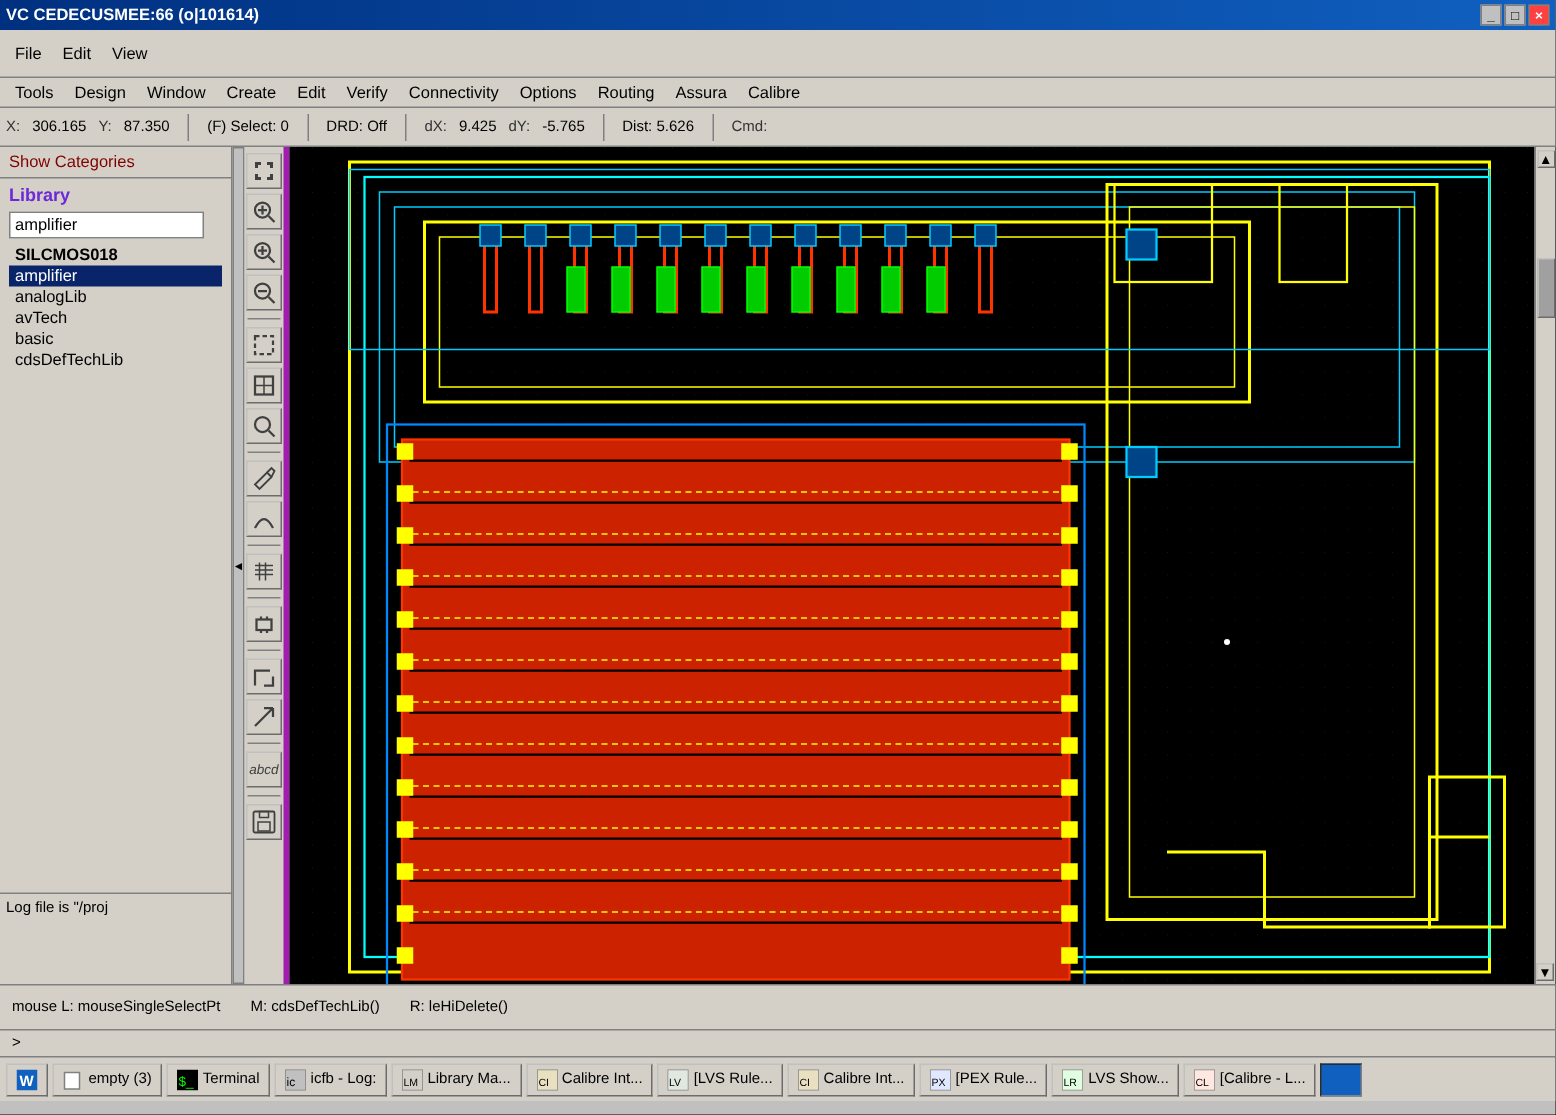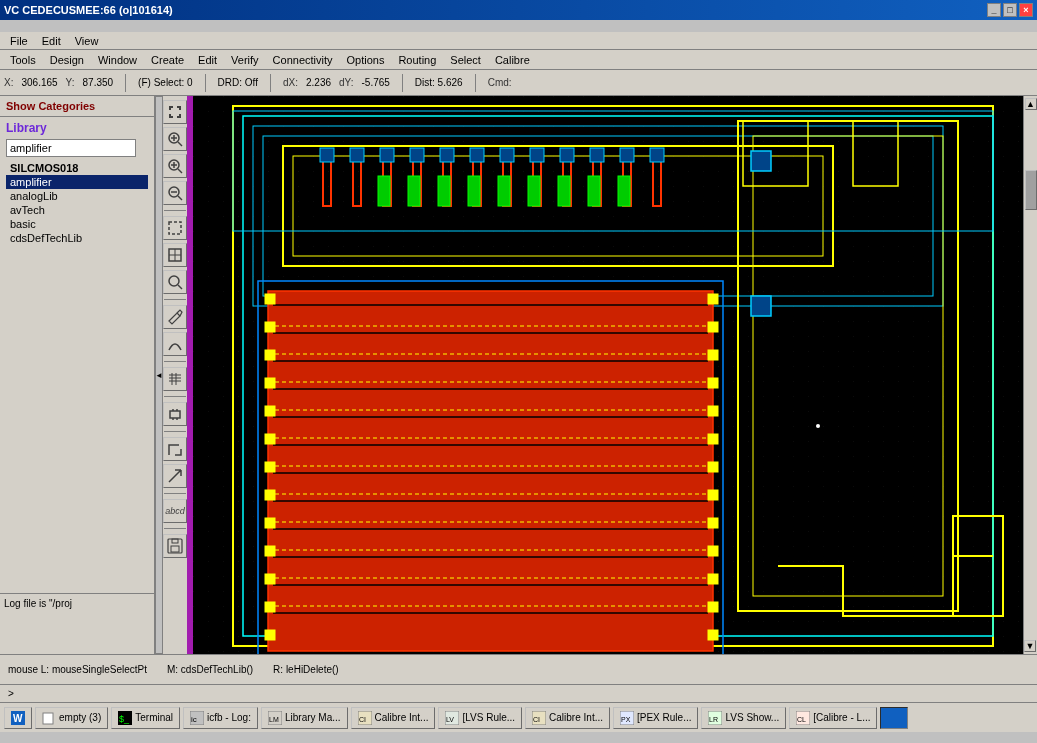--- a/index.html
+++ b/index.html
@@ -75,21 +75,21 @@
       background: #d4d0c8;
       border-right: 1px solid #808080;
       display: flex;
       flex-direction: column;
       overflow: hidden;
     }
     #show-categories {
       background: #d4d0c8;
       padding: 4px 6px;
       font-size: 11px;
-      font-weight: bold;
+      font-weight: normal;
       color: #800000;
       border-bottom: 1px solid #808080;
       cursor: pointer;
     }
     #library-section {
       padding: 4px 6px;
     }
     #library-title {
       font-weight: bold;
       color: #6d28d9;
@@ -109,21 +109,21 @@
       font-size: 11px;
       cursor: pointer;
     }
     .lib-item.selected { background: #0a246a; color: white; }
     .lib-item.bold { font-weight: bold; }
 
     
     #side-toolbar {
       width: 30px;
       background: #d4d0c8;
-      border-right: 6px solid #a21caf;
+      border-right: 4px solid #a21caf;
       display: flex;
       flex-direction: column;
       align-items: center;
       padding: 4px 2px;
       gap: 3px;
       overflow: hidden;
     }
     .side-tool-btn {
       width: 24px; height: 24px;
       background: #d4d0c8;
@@ -223,52 +223,52 @@
 
 <div id="title-bar">
   <span>VC CEDECUSMEE:66 (o|101614)</span>
   <div id="title-bar-controls">
     <div class="title-btn">_</div>
     <div class="title-btn">□</div>
     <div class="title-btn" style="background:#ff4040; color:white;">×</div>
   </div>
 </div>
 
-<div id="menu-bar" style="height:18px;margin-top:12px;">
+<div id="menu-bar" style="height:32px;">
   <span class="menu-item">File</span>
   <span class="menu-item">Edit</span>
   <span class="menu-item">View</span>
 </div>
 
 <div id="menu-bar-2" style="background:#d4d0c8; height:20px; display:flex; align-items:center; padding:0 4px; border-bottom:1px solid #808080; font-size:11px; gap:2px;">
   <span class="menu-item">Tools</span>
   <span class="menu-item">Design</span>
   <span class="menu-item">Window</span>
   <span class="menu-item">Create</span>
   <span class="menu-item">Edit</span>
   <span class="menu-item">Verify</span>
   <span class="menu-item">Connectivity</span>
   <span class="menu-item">Options</span>
   <span class="menu-item">Routing</span>
-  <span class="menu-item">Select</span>
+  <span class="menu-item">Assura</span>
   <span class="menu-item">Calibre</span>
 </div>
 
 <div id="top-toolbar">
   <span class="toolbar-label">X:</span>
   <span class="toolbar-value">306.165</span>
   <span class="toolbar-label">Y:</span>
   <span class="toolbar-value">87.350</span>
   <div class="toolbar-sep"></div>
   <span class="toolbar-value">(F) Select: 0</span>
   <div class="toolbar-sep"></div>
   <span class="toolbar-value">DRD: Off</span>
   <div class="toolbar-sep"></div>
   <span class="toolbar-label">dX:</span>
-  <span class="toolbar-value">2.236</span>
+  <span class="toolbar-value">9.425</span>
   <span class="toolbar-label">dY:</span>
   <span class="toolbar-value">-5.765</span>
   <div class="toolbar-sep"></div>
   <span class="toolbar-value">Dist: 5.626</span>
   <div class="toolbar-sep"></div>
   <span class="toolbar-label">Cmd:</span>
 </div>
 
 <div style="display:flex; height:558px; overflow:hidden;">
 

